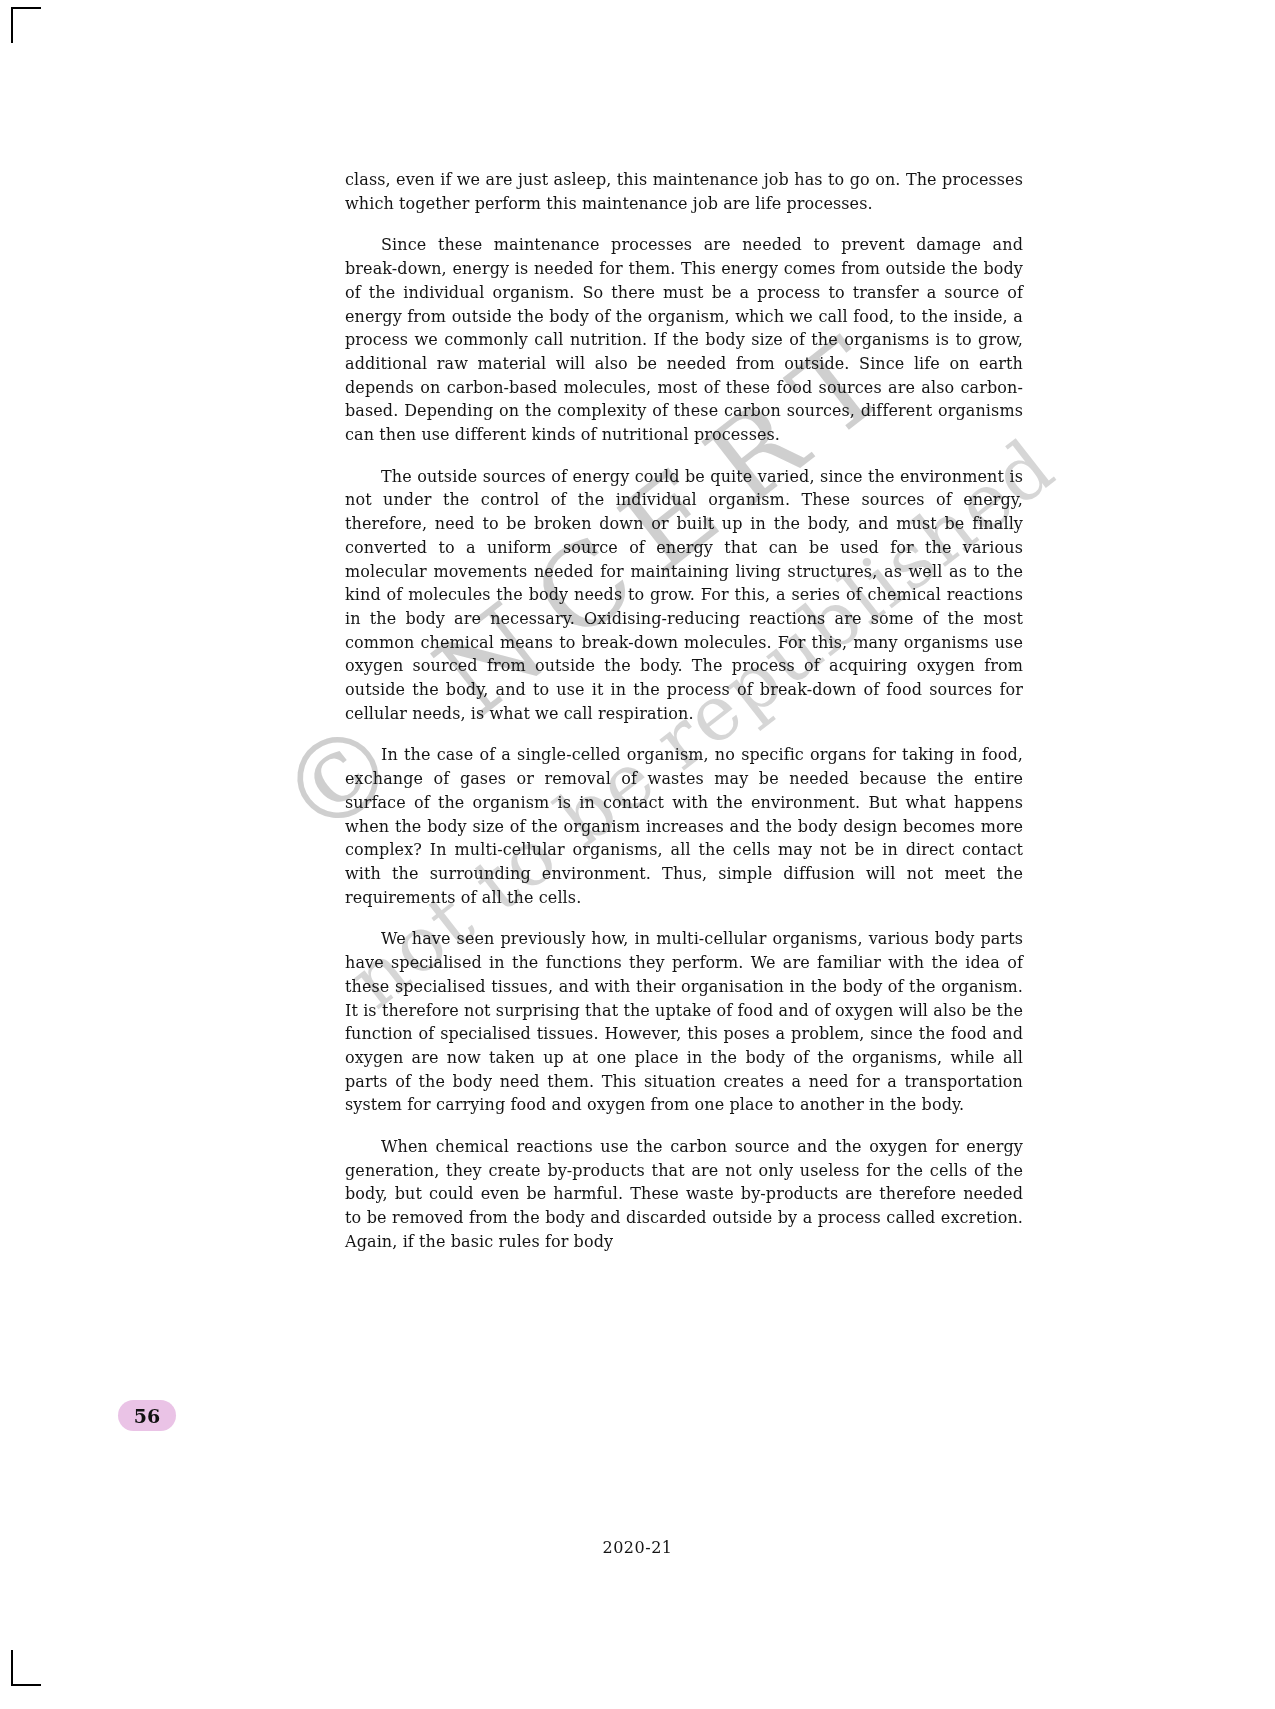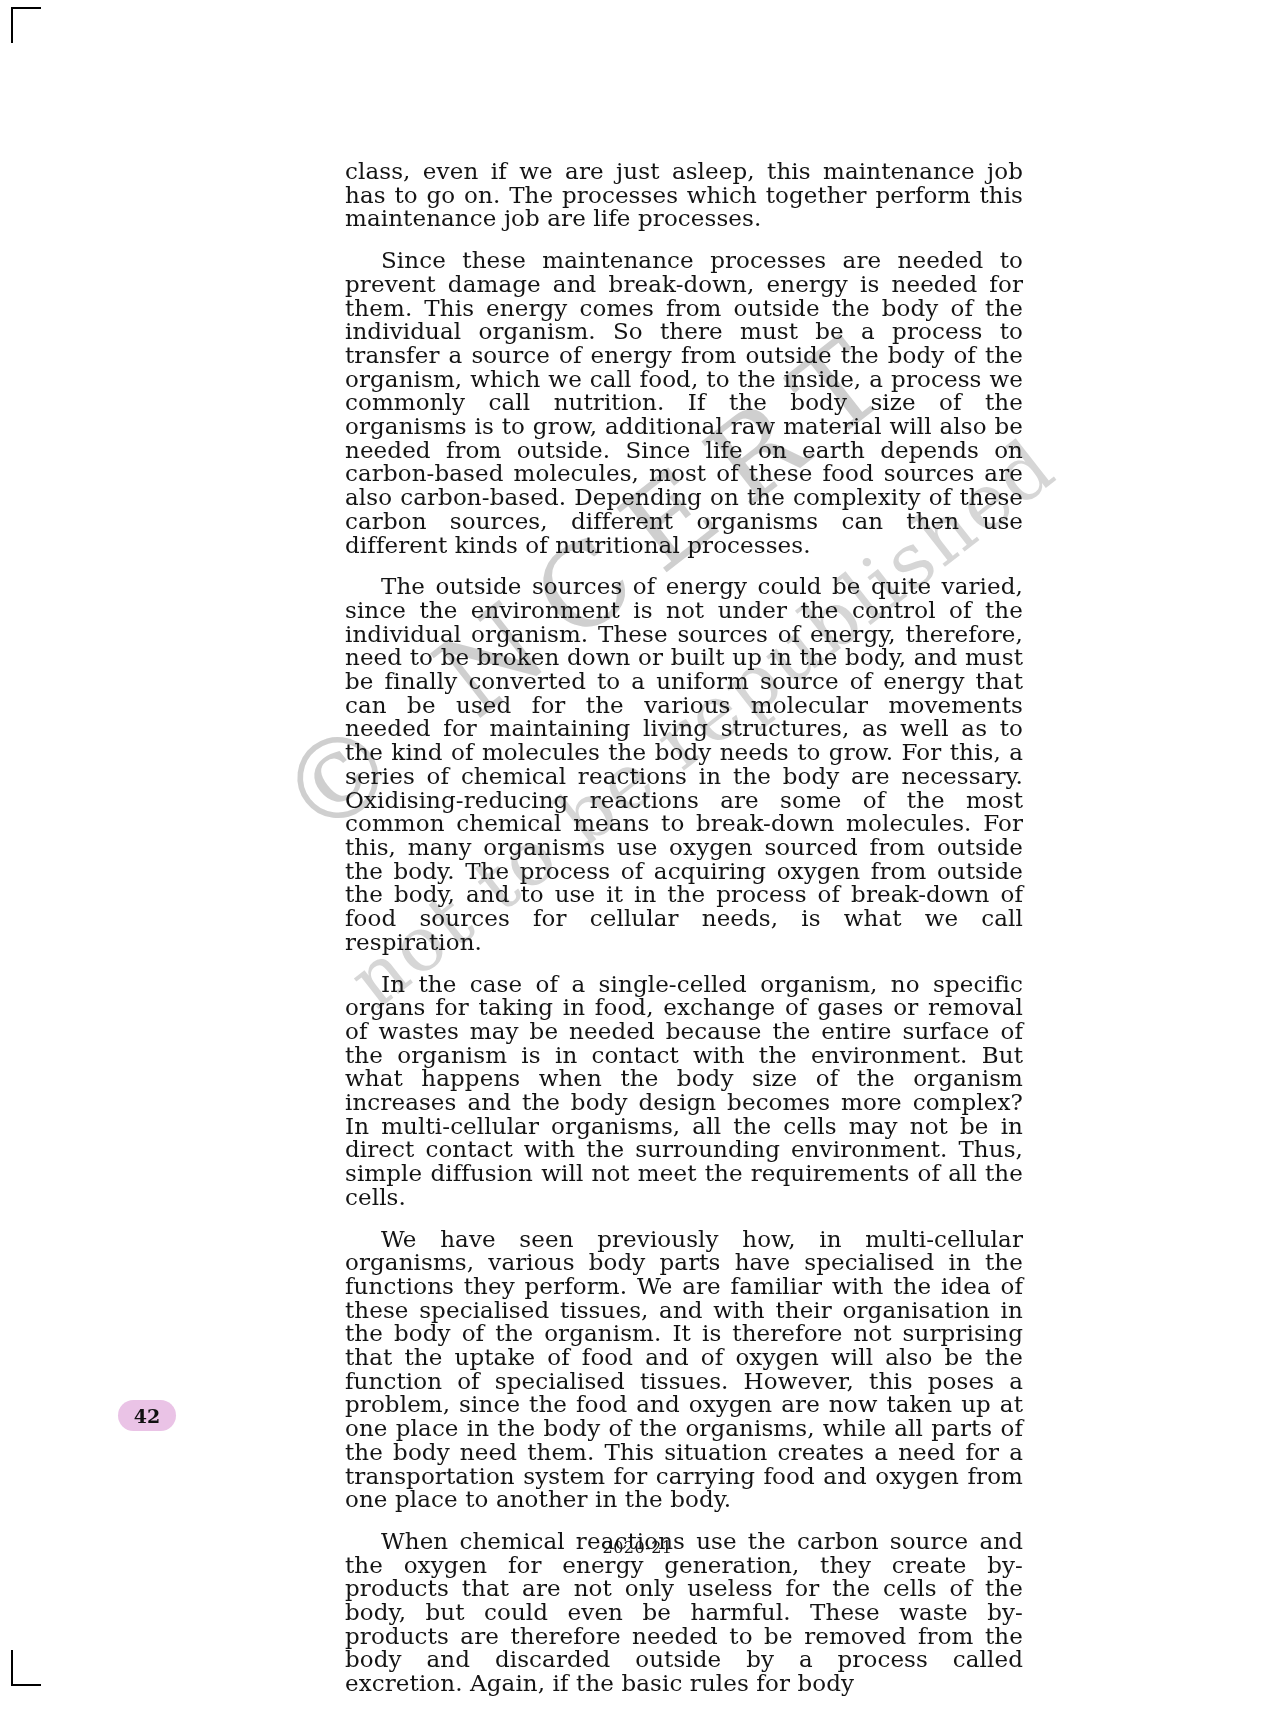--- a/index.html
+++ b/index.html
@@ -54,23 +54,23 @@
   }
   .wm-line2 {
     font-size: 76px;
     letter-spacing: 2px;
     white-space: nowrap;
   }
   
   .content {
     position: absolute;
     left: 345px;
-    top: 160px;
+    top: 168px;
     width: 678px;
-    font-size: 23px;
+    font-size: 16px;
     line-height: 23.7px;
     letter-spacing: 0.1px;
     text-align: justify;
   }
   .para {
     margin: 0;
     text-align: justify;
   }
   .para.indent {
     text-indent: 36px;
@@ -125,16 +125,16 @@
 
   <div class="content" id="content">
       <p class="para">class, even if we are just asleep, this maintenance job has to go on. The processes which together perform this maintenance job are life processes.</p>
       <p class="para indent">Since these maintenance processes are needed to prevent damage and break-down, energy is needed for them. This energy comes from outside the body of the individual organism. So there must be a process to transfer a source of energy from outside the body of the organism, which we call food, to the inside, a process we commonly call nutrition. If the body size of the organisms is to grow, additional raw material will also be needed from outside. Since life on earth depends on carbon-based molecules, most of these food sources are also carbon-based. Depending on the complexity of these carbon sources, different organisms can then use different kinds of nutritional processes.</p>
       <p class="para indent">The outside sources of energy could be quite varied, since the environment is not under the control of the individual organism. These sources of energy, therefore, need to be broken down or built up in the body, and must be finally converted to a uniform source of energy that can be used for the various molecular movements needed for maintaining living structures, as well as to the kind of molecules the body needs to grow. For this, a series of chemical reactions in the body are necessary. Oxidising-reducing reactions are some of the most common chemical means to break-down molecules. For this, many organisms use oxygen sourced from outside the body. The process of acquiring oxygen from outside the body, and to use it in the process of break-down of food sources for cellular needs, is what we call respiration.</p>
       <p class="para indent">In the case of a single-celled organism, no specific organs for taking in food, exchange of gases or removal of wastes may be needed because the entire surface of the organism is in contact with the environment. But what happens when the body size of the organism increases and the body design becomes more complex? In multi-cellular organisms, all the cells may not be in direct contact with the surrounding environment. Thus, simple diffusion will not meet the requirements of all the cells.</p>
       <p class="para indent">We have seen previously how, in multi-cellular organisms, various body parts have specialised in the functions they perform. We are familiar with the idea of these specialised tissues, and with their organisation in the body of the organism. It is therefore not surprising that the uptake of food and of oxygen will also be the function of specialised tissues. However, this poses a problem, since the food and oxygen are now taken up at one place in the body of the organisms, while all parts of the body need them. This situation creates a need for a transportation system for carrying food and oxygen from one place to another in the body.</p>
       <p class="para indent">When chemical reactions use the carbon source and the oxygen for energy generation,  they create by-products that are not only useless for the cells of the body, but could even be harmful. These waste by-products are  therefore needed to be removed from the body and discarded outside  by a process called excretion. Again, if the basic rules for body</p>
     </div>
 
-  <div class="page-badge" style="background: rgb(234, 195, 230);">42</div>
+  <div class="page-badge" style="background: rgb(234, 195, 230);">56</div>
   <div class="footer-year">2020-21</div>
 
 </div>
 
 </body></html>

